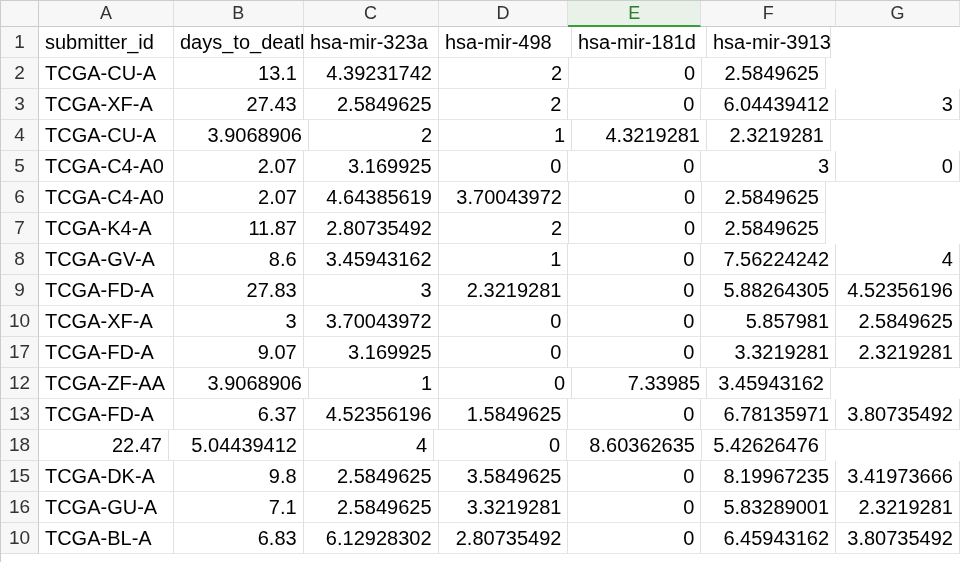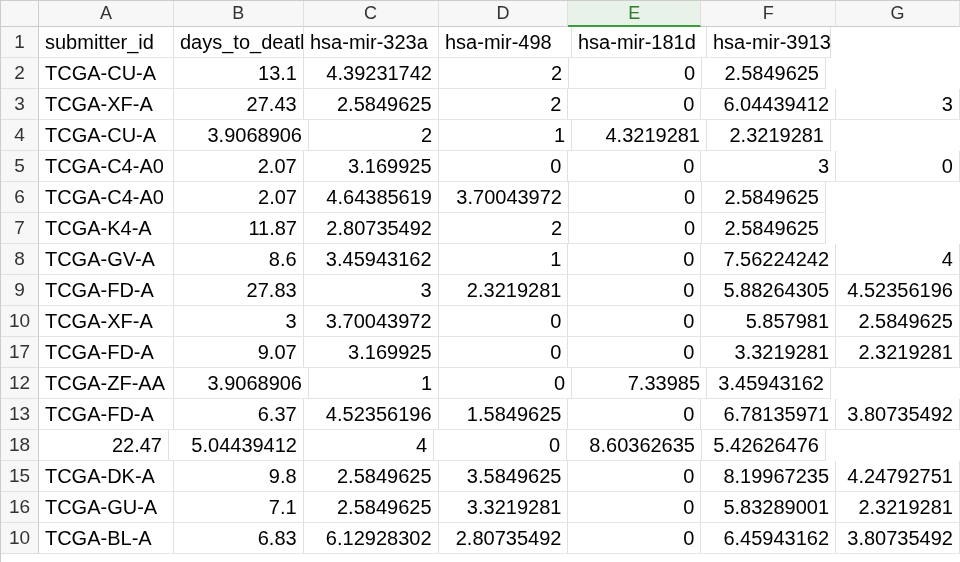--- a/index.html
+++ b/index.html
@@ -219,21 +219,21 @@
       <div class="cell cG num">5.42626476</div>
     </div>
     <div class="row data-row">
       <div class="row-head">15</div>
       <div class="cell cA txt">TCGA-DK-A</div>
       <div class="cell cB num">9.8</div>
       <div class="cell cC num">2.5849625</div>
       <div class="cell cD num">3.5849625</div>
       <div class="cell cE num">0</div>
       <div class="cell cF num">8.19967235</div>
-      <div class="cell cG num">4.24792751</div>
+      <div class="cell cG num">3.41973666</div>
     </div>
     <div class="row data-row">
       <div class="row-head">16</div>
       <div class="cell cA txt">TCGA-GU-A</div>
       <div class="cell cB num">7.1</div>
       <div class="cell cC num">2.5849625</div>
       <div class="cell cD num">3.3219281</div>
       <div class="cell cE num">0</div>
       <div class="cell cF num">5.83289001</div>
       <div class="cell cG num">2.3219281</div>

